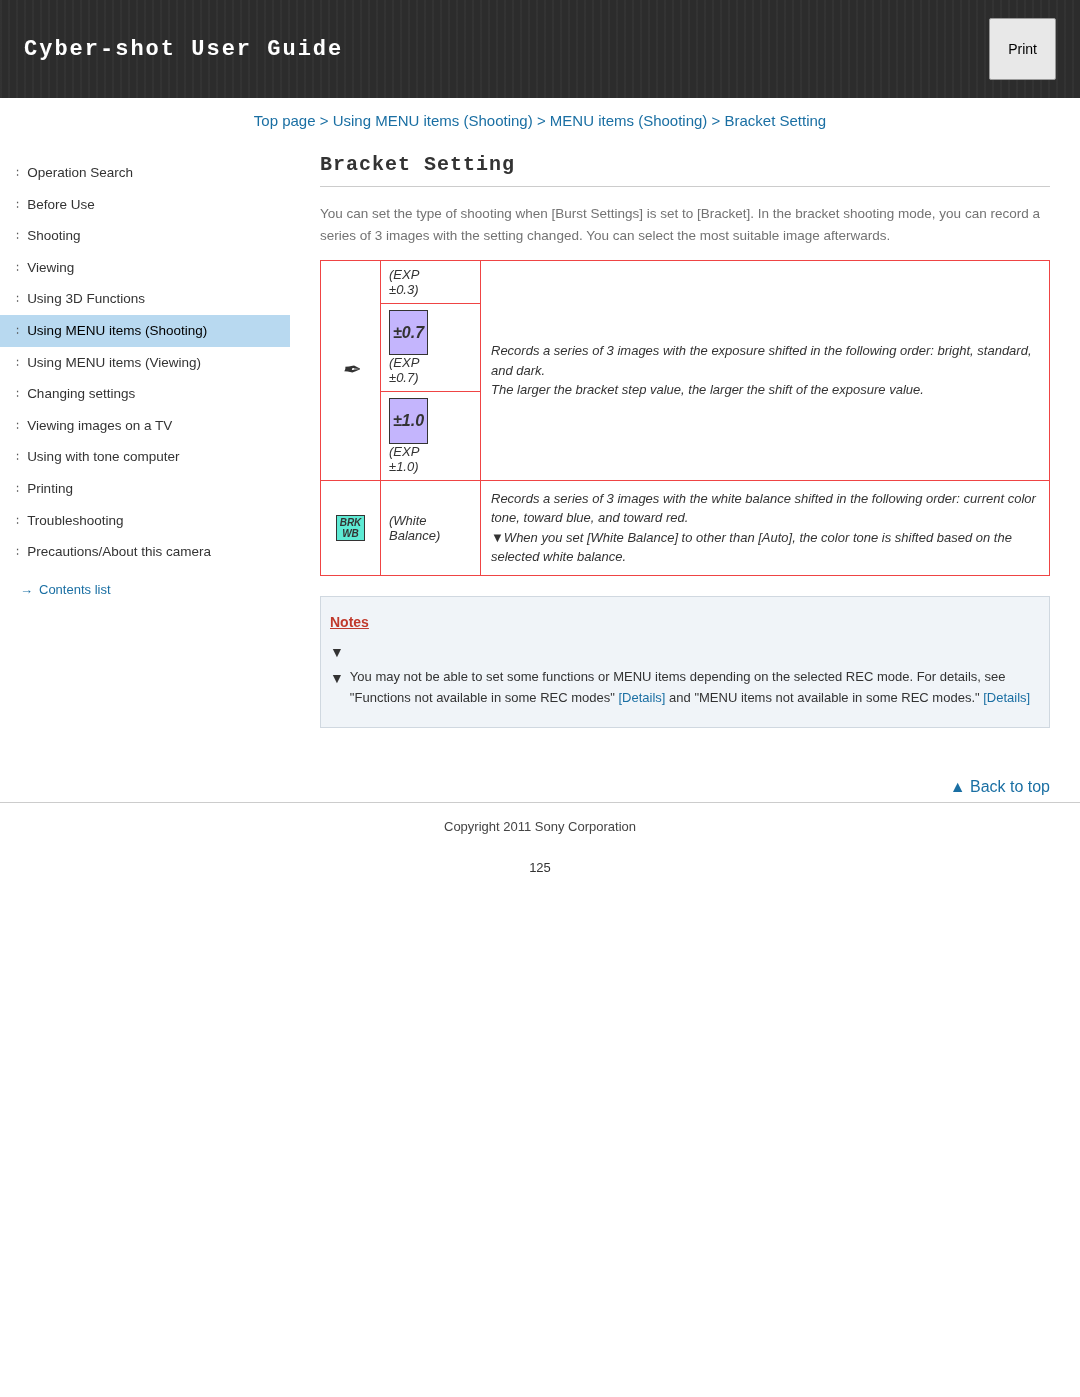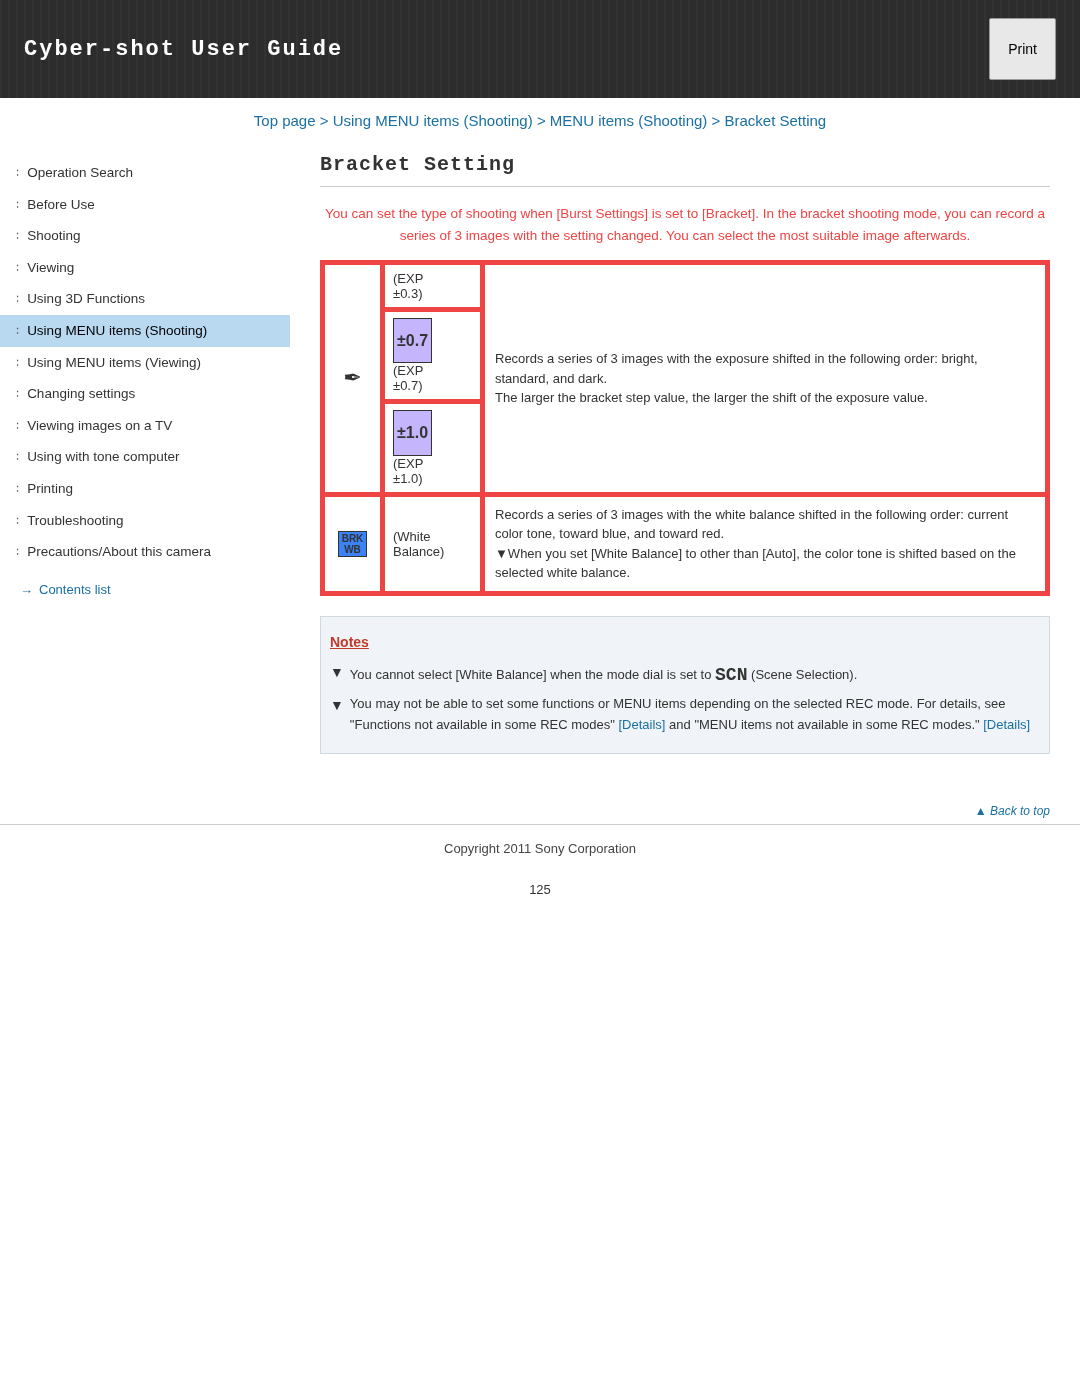--- a/index.html
+++ b/index.html
@@ -110,41 +110,41 @@
       letter-spacing: 1px;
       border-bottom: 1px solid #ccc;
       padding-bottom: 10px;
       margin-bottom: 16px;
     }
 
     .intro-text {
       font-size: 13.5px;
       line-height: 1.6;
       margin-bottom: 14px;
-      color: #ef4444;
-      text-align: center;
+      color: #737373;
     }
 
     .menu-instruction {
       font-size: 13.5px;
       margin-bottom: 14px;
       padding-left: 10px;
     }
 
     
     .bracket-table {
       width: 100%;
       border-collapse: collapse;
       margin-bottom: 20px;
       font-size: 13px;
     }
     .bracket-table td {
-      border: 5px solid #ef4444;
+      border: 1px solid #ef4444;
       padding: 8px 10px;
       vertical-align: middle;
+      font-style: italic;
     }
     .bracket-table .icon-cell {
       width: 60px;
       text-align: center;
       vertical-align: middle;
     }
     .bracket-table .label-cell {
       width: 100px;
       vertical-align: middle;
       padding: 6px 8px;
@@ -164,21 +164,21 @@
       display: inline-block;
       line-height: 1.2;
       background: #c4b5fd;
     }
     .wb-icon {
       font-size: 10px;
       font-weight: bold;
       border: 1px solid #333;
       padding: 1px 3px;
       display: inline-block;
-      background: #3b82f6;
+      background: #5eead4;
     }
 
     
     .notes-box {
       background: #f0f4f8;
       border: 1px solid #d0d8e0;
       padding: 14px 9px;
       margin-bottom: 20px;
       font-size: 13px;
       line-height: 1.6;
@@ -209,22 +209,21 @@
     }
     .link-blue {
       color: #1a6fa3;
       text-decoration: none;
     }
 
     
     .back-to-top-row {
       text-align: right;
       padding: 10px 30px 6px 0;
-      font-size: 12px;
-      font-style: italic;
+      font-size: 16px;
     }
     .back-to-top-row a {
       color: #1a6fa3;
       text-decoration: none;
     }
 
     
     .footer {
       border-top: 1px solid #ccc;
       text-align: center;
@@ -365,21 +364,20 @@
             ▼When you set [White Balance] to other than [Auto], the color tone is shifted based on the selected white balance.
           </td>
         </tr>
       </tbody>
     </table>
 
     <div class="notes-box">
       <div class="notes-title">Notes</div>
       <div class="note-line">
         <span class="note-arrow">▼</span>
-        <span>You cannot select [White Balance] when the mode dial is set to <span class="scn-text">SCN</span> (Scene Selection).</span>
       </div>
       <div class="note-line">
         <span class="note-arrow">▼</span>
         <span>You may not be able to set some functions or MENU items depending on the selected REC mode. For details, see "Functions not available in some REC modes" <a href="#" class="link-blue">[Details]</a> and "MENU items not available in some REC modes." <a href="#" class="link-blue">[Details]</a></span>
       </div>
     </div>
   </div>
 </div>
 
 <div class="back-to-top-row">

